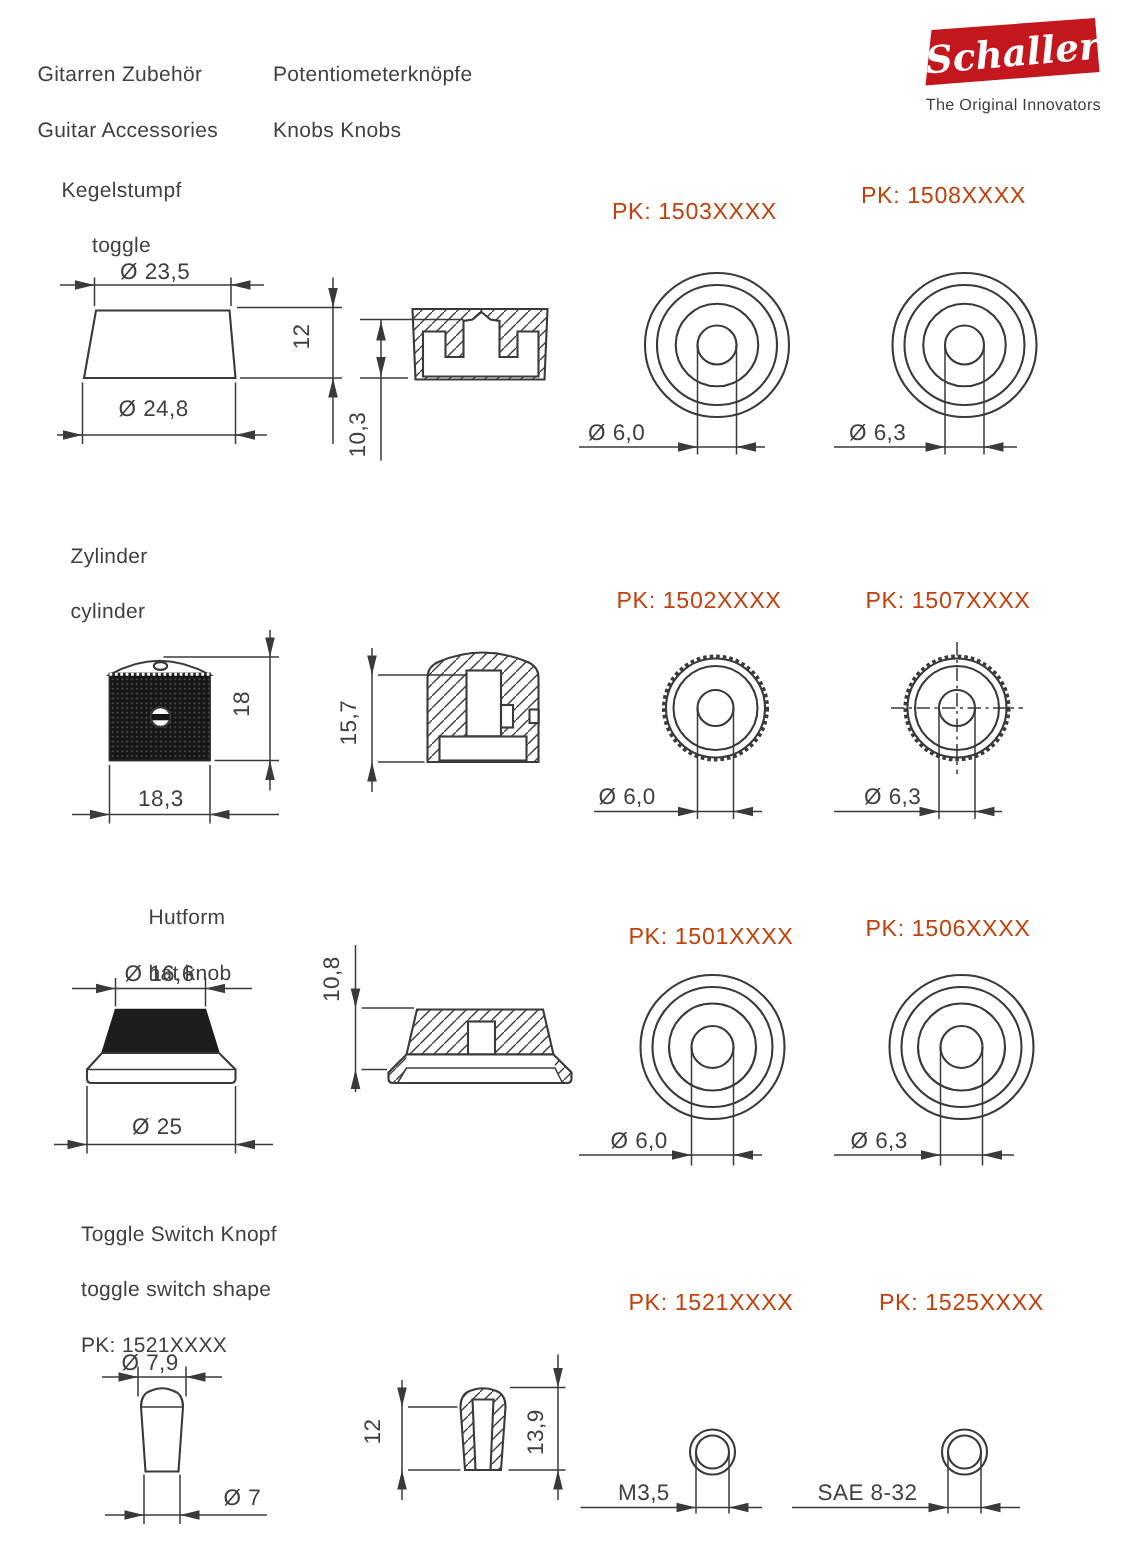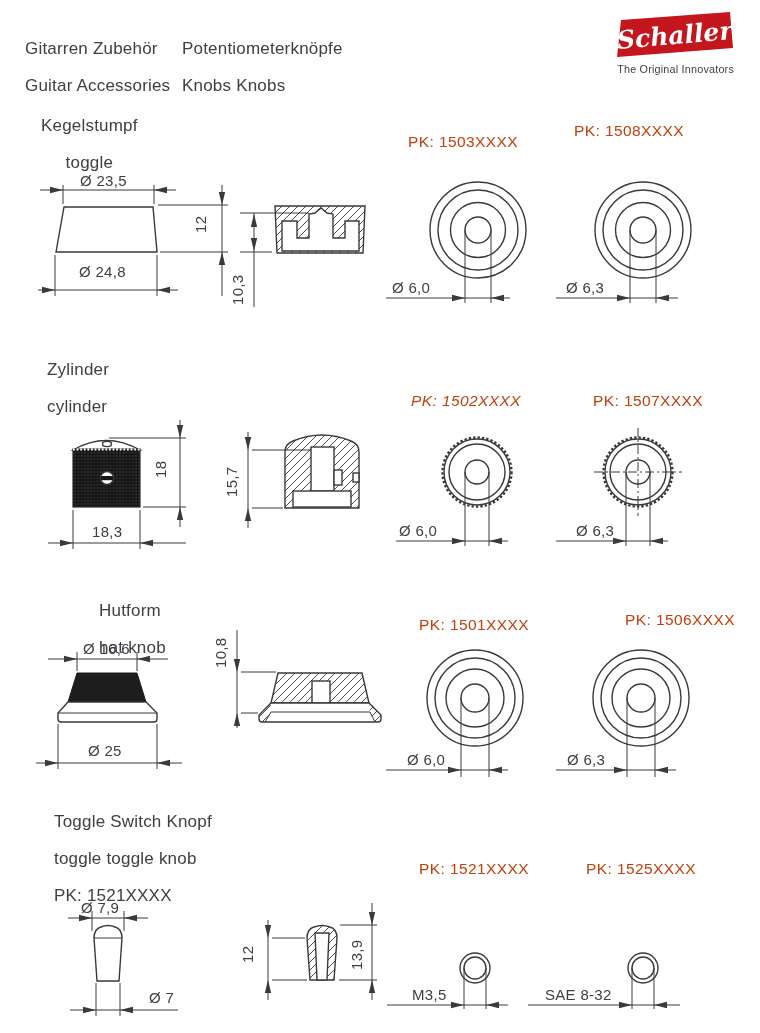--- a/index.html
+++ b/index.html
@@ -1,19 +1,19 @@
 <!DOCTYPE html>
 <html><head>
 <meta charset="utf-8">
 <style>
   html,body{margin:0;padding:0;}
   body{width:760px;height:1033px;background:#fff;position:relative;
        font-family:"Liberation Sans",sans-serif;color:#3d4045;overflow:hidden;}
   .abs{position:absolute;}
-  .hd{font-size:17px;line-height:18.5px;letter-spacing:.2px;white-space:pre-line;}
+  .hd{font-size:14px;line-height:18.5px;letter-spacing:.2px;white-space:pre-line;}
   .pk{position:absolute;font-size:15.5px;letter-spacing:.4px;color:#c2410c;white-space:nowrap;}
   svg.art{position:absolute;left:0;top:0;}
   svg text{font-family:"Liberation Sans",sans-serif;font-size:15px;fill:#3d4045;letter-spacing:.3px;}
   .ln{stroke:#3a3a3a;stroke-width:1;fill:none;}
   .shape{stroke:#3a3a3a;stroke-width:1.4;fill:#fff;}
   .hatched{stroke:#3a3a3a;stroke-width:1.4;fill:url(#hatch);}
   .arr{fill:#3a3a3a;stroke:none;}
   .logo-tag{font-size:10.8px;fill:#3f3f3f;letter-spacing:.2px;}
 </style>
 </head>
@@ -317,24 +317,24 @@
 <div class="abs hd" style="left:47px;top:342px;">
   <div>Zylinder</div>
   <div>cylinder</div>
 </div>
 <div class="abs hd" style="left:55px;top:583px;margin-left:44px;">
   <div>Hutform</div>
   <div>hat knob</div>
 </div>
 <div class="abs hd" style="left:54px;top:794px;">
   <div>Toggle Switch Knopf</div>
-  <div>toggle toggle knob</div>
+  <div>toggle switch shape</div>
   <div>PK: 1521XXXX</div>
 </div>
 
 <div class="pk" style="left:408px;top:133px;">PK: 1503XXXX</div>
 <div class="pk" style="left:574px;top:122px;">PK: 1508XXXX</div>
-<div class="pk" style="left:411px;top:392px;font-style:italic;">PK: 1502XXXX</div>
-<div class="pk" style="left:577px;top:392px;margin-left:16px;">PK: 1507XXXX</div>
+<div class="pk" style="left:411px;top:392px;">PK: 1502XXXX</div>
+<div class="pk" style="left:577px;top:392px;">PK: 1507XXXX</div>
 <div class="pk" style="left:419px;top:616px;">PK: 1501XXXX</div>
-<div class="pk" style="left:577px;top:611px;margin-left:48px;">PK: 1506XXXX</div>
+<div class="pk" style="left:577px;top:611px;">PK: 1506XXXX</div>
 <div class="pk" style="left:419px;top:860px;">PK: 1521XXXX</div>
 <div class="pk" style="left:586px;top:860px;">PK: 1525XXXX</div>
 
 </body></html>

